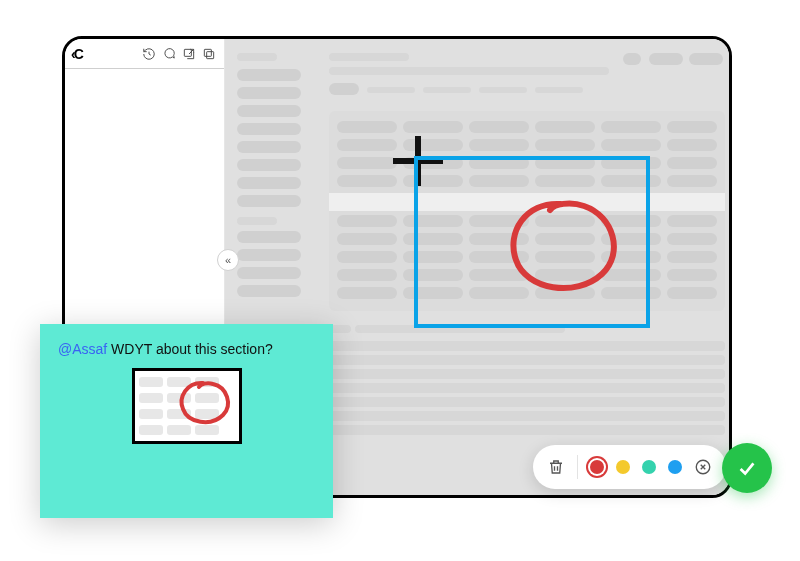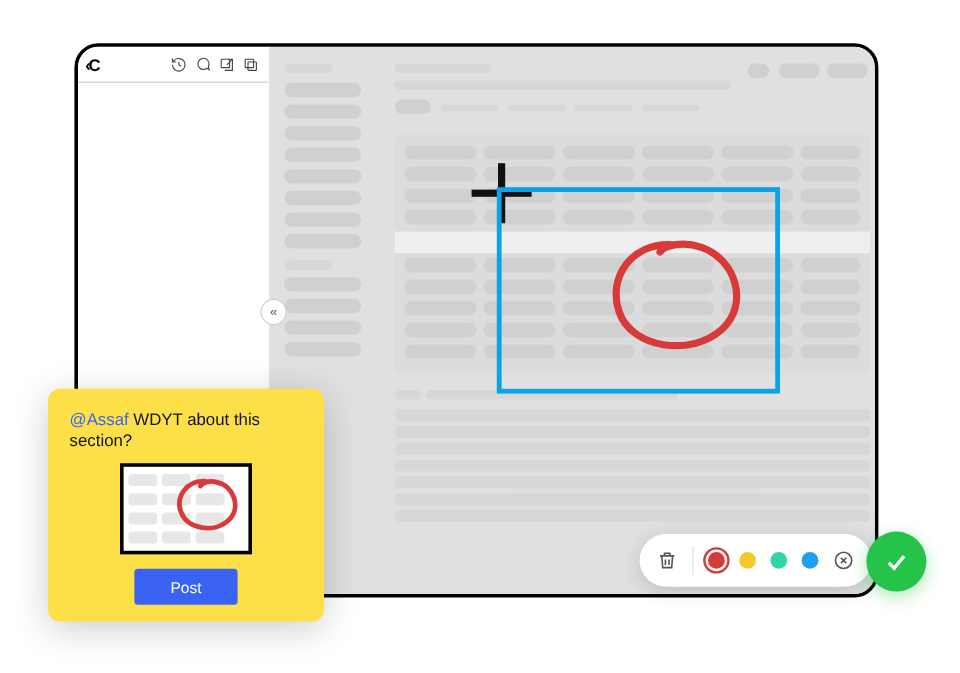--- a/index.html
+++ b/index.html
@@ -121,23 +121,23 @@
     display: flex; align-items: center; justify-content: center;
     box-shadow: 0 4px 14px rgba(37,195,74,0.4);
     z-index: 5;
   }
   .confirm-btn svg { width: 22px; height: 22px; stroke: #fff; stroke-width: 3; fill: none; }
 
   
   .comment-card {
     position: absolute;
     left: 40px; top: 324px;
-    width: 230px; height: 194px;
-    background: #fde047;
-    border-radius: 10px;
+    width: 293px; height: 194px;
+    background: #5eead4;
+    border-radius: 0;
     box-shadow: 0 6px 30px rgba(0,0,0,0.20);
     padding: 16px 18px 14px 18px;
     z-index: 6;
   }
   .comment-text { font-size: 14px; color: #111; line-height: 1.3; }
   .mention { color: #3a63f3; }
   .thumb {
     margin: 10px auto 0 auto;
     width: 110px; height: 76px;
     border: 3px solid #000;
@@ -361,16 +361,15 @@
       <div class="tw" style="left:4px; top:38px; width:24px; height:10px;"></div>
       <div class="tw" style="left:32px; top:38px;width:24px; height:10px;"></div>
       <div class="tw" style="left:60px; top:38px;width:24px; height:10px;"></div>
       <div class="tw" style="left:4px; top:54px; width:24px; height:10px;"></div>
       <div class="tw" style="left:32px; top:54px;width:24px; height:10px;"></div>
       <div class="tw" style="left:60px; top:54px;width:24px; height:10px;"></div>
       <svg class="ts" viewBox="0 0 54 50">
         <path d="M26 4 C10 3, 1 18, 6 30 C11 44, 34 48, 46 36 C56 26, 50 8, 36 5 C30 3, 24 5, 22 8" stroke="#d83a3a" stroke-width="4" fill="none" stroke-linecap="round"></path>
       </svg>
     </div>
-    <button class="post-btn">Post</button>
   </div>
 
 </div>
 
 </body></html>

